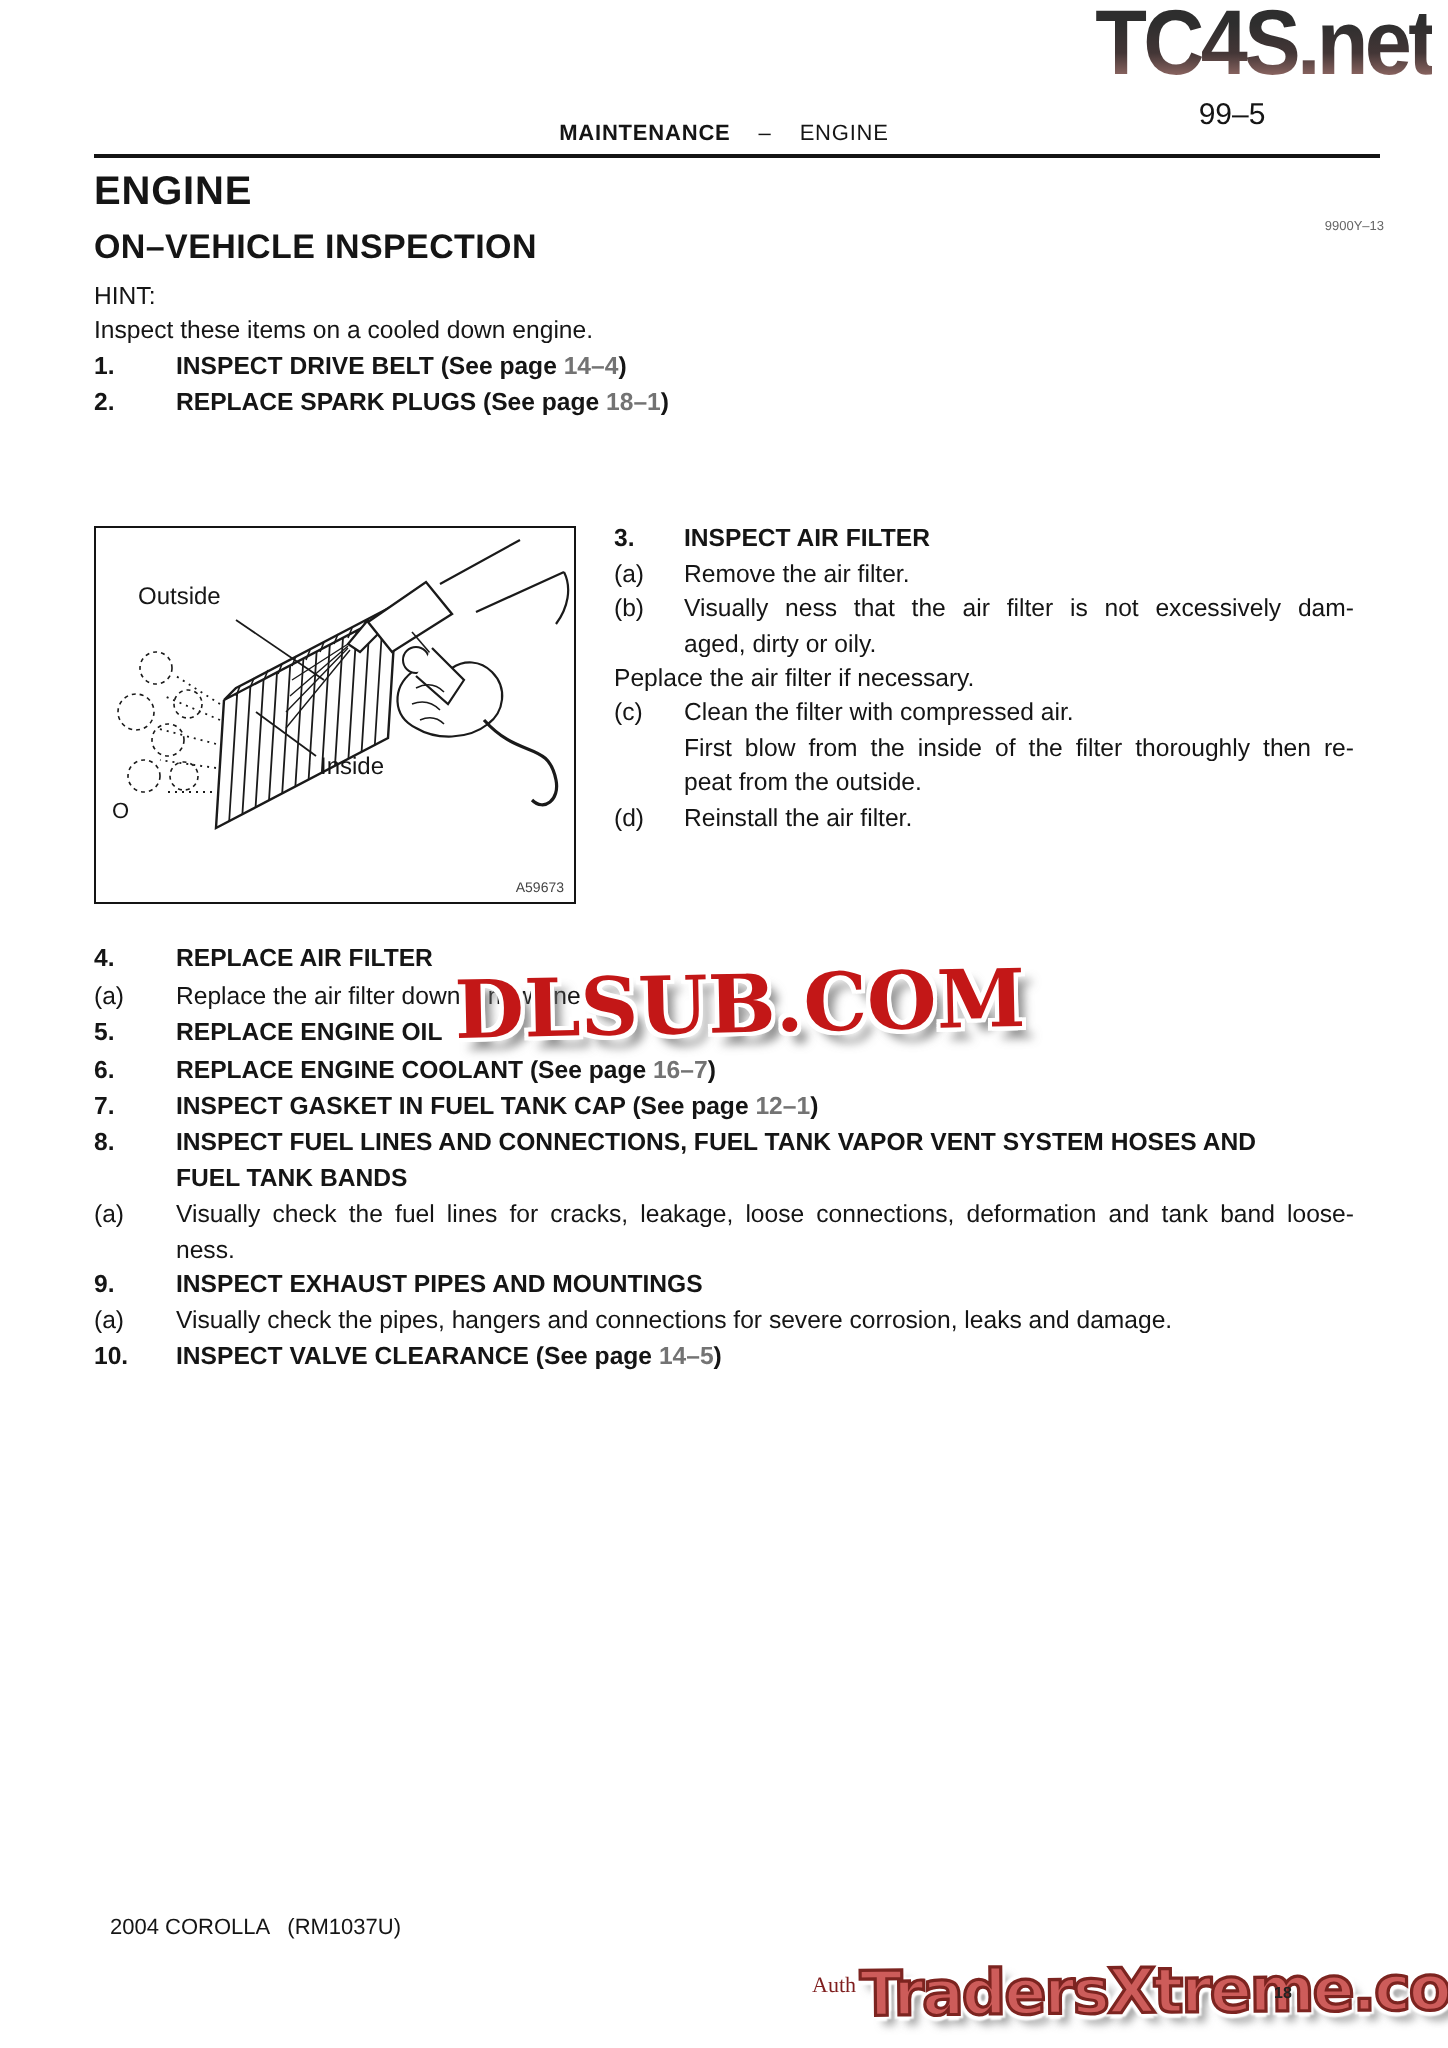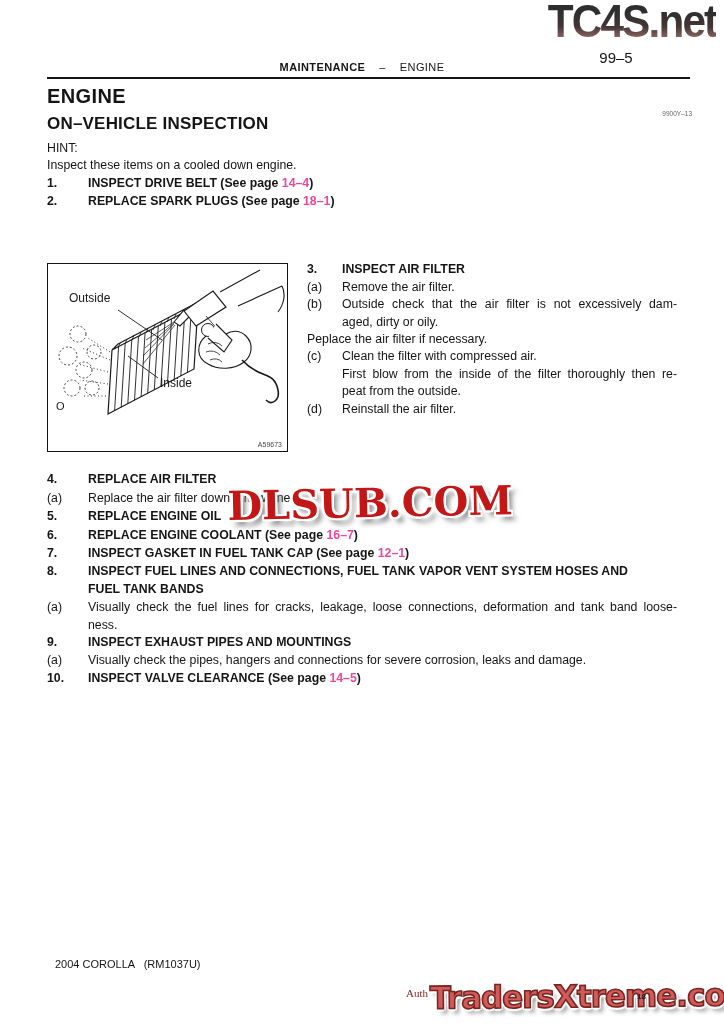--- a/index.html
+++ b/index.html
@@ -21,21 +21,21 @@
   .title{top:85px;left:47px;font-size:20px;font-weight:bold;letter-spacing:.4px;}
   .doccode{top:110px;left:612px;width:80px;text-align:right;font-size:6.5px;color:#666;}
   .subtitle{top:114px;left:47px;font-size:17px;font-weight:bold;letter-spacing:.2px;}
   .hintlbl{top:141px;left:47px;font-size:12.3px;}
   .hinttxt{top:158px;left:47px;font-size:12.3px;}
   
   .row{position:absolute;left:0;width:100%;font-size:12.3px;line-height:15px;white-space:nowrap;}
   .num{position:absolute;left:0;}
   .txt{position:absolute;left:41px;right:0;}
   .bold{font-weight:bold;}
-  .plink{color:#ec4899;text-decoration:none;cursor:pointer;}
+  .plink{color:#737373;text-decoration:none;cursor:pointer;}
   .just{white-space:normal;text-align:justify;text-align-last:justify;}
   
   #steps-top{top:176px;left:47px;width:630px;height:40px;}
   
   #step3{top:262px;left:307px;width:370px;height:160px;}
   #step3 .txt{left:35px;}
   #step3 .flush .txt{left:0;}
   
   #steps-bottom{top:472px;left:47px;width:630px;height:215px;}
   
@@ -149,21 +149,21 @@
   <div class="row" style="top:0">
     <span class="num bold">3.</span>
     <span class="txt bold">INSPECT AIR FILTER</span>
   </div>
   <div class="row" style="top:18px">
     <span class="num">(a)</span>
     <span class="txt">Remove the air filter.</span>
   </div>
   <div class="row" style="top:35px">
     <span class="num">(b)</span>
-    <span class="txt just">Outside check that the air filter is not excessively dam-</span>
+    <span class="txt just">Visually ness that the air filter is not excessively dam-</span>
   </div>
   <div class="row" style="top:53px">
     <span class="txt">aged, dirty or oily.</span>
   </div>
   <div class="row flush" style="top:70px">
     <span class="txt">Peplace the air filter if necessary.</span>
   </div>
   <div class="row" style="top:87px">
     <span class="num">(c)</span>
     <span class="txt">Clean the filter with compressed air.</span>

